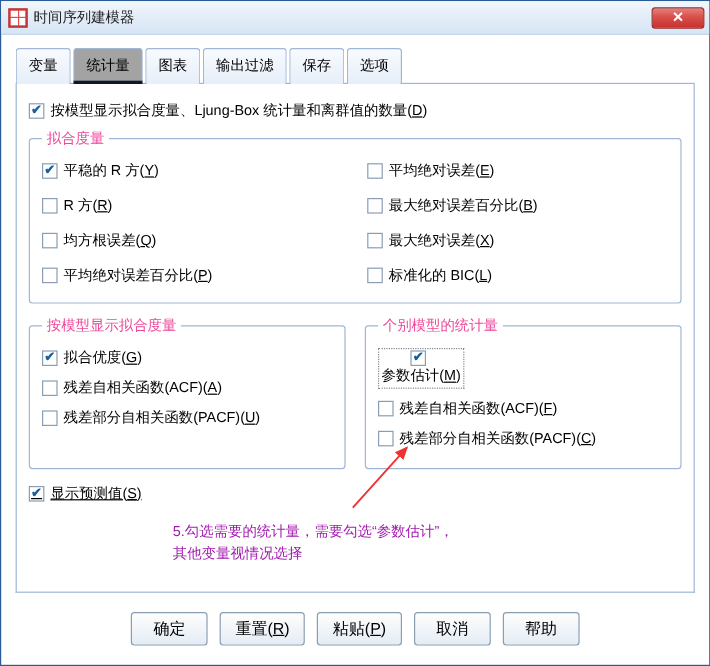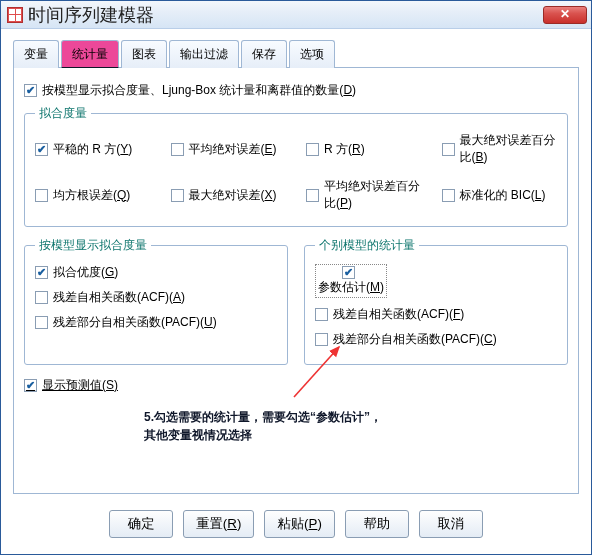--- a/index.html
+++ b/index.html
@@ -1,40 +1,40 @@
 <!DOCTYPE html>
 <html><head>
 <meta charset="utf-8">
 <style>
   * { box-sizing: border-box; margin: 0; padding: 0; }
   body { font-family: "Microsoft YaHei", SimSun, Tahoma, sans-serif; font-size: 12px; background: #fff; color: #000; }
   .window { width: 592px; height: 555px; border: 1px solid #2a5a9a; background: #fff; display: flex; flex-direction: column; }
   .titlebar { height: 28px; background: linear-gradient(to bottom, #f3f7fc 0%, #e6eef8 40%, #d6e5f5 100%); border-bottom: 1px solid #b9cee8; display: flex; align-items: center; padding: 0 4px 0 6px; }
   .title-icon { width: 16px; height: 16px; background: #e04d4d; border: 1px solid #b03030; display: grid; grid-template-columns: 1fr 1fr; grid-template-rows: 1fr 1fr; gap: 1px; padding: 1px; margin-right: 5px; }
   .title-icon span { background: #fff; }
-  .title-text { flex: 1; font-size: 18px; color: #222; }
+  .title-text { flex: 1; font-size: 12px; color: #222; }
   .close-btn { width: 44px; height: 18px; background: linear-gradient(to bottom, #e9807d 0%, #d9534f 40%, #c9302c 100%); border: 1px solid #9a2b27; border-radius: 3px; color: #fff; font-weight: bold; text-align: center; line-height: 14px; font-size: 12px; cursor: pointer; }
   .content { flex: 1; padding: 10px 12px 4px 12px; display: flex; flex-direction: column; }
   .tabs { display: flex; border-bottom: 1px solid #9fb7d4; }
   .tab { padding: 5px 10px 4px 10px; border: 1px solid #9fb7d4; border-bottom: none; margin-right: 2px; background: linear-gradient(to bottom, #f8fbff, #e6eef8); border-radius: 3px 3px 0 0; cursor: pointer; position: relative; top: 1px; }
-  .tab.active { background: #ec4899; border-bottom: 1px solid #0f172a; font-weight: normal; }
+  .tab.active { background: #a3a3a3; border-bottom: 3px solid #0f172a; font-weight: normal; }
   .tabpage { border: 1px solid #9fb7d4; border-top: none; padding: 14px 10px 8px 10px; flex: 1; min-height: 0; }
   .row { display: flex; align-items: center; margin-bottom: 6px; }
   .checkbox { width: 13px; height: 13px; border: 1px solid #8a9db3; background: #fff; margin-right: 5px; display: flex; align-items: center; justify-content: center; flex-shrink:0; }
   .checkbox.checked::after { content: "✔"; color: #1a5fa0; font-size: 11px; line-height: 11px; font-weight: bold; }
   .u { text-decoration: underline; }
   fieldset { border: 1px solid #9fb7d4; border-radius: 3px; padding: 10px 10px 8px 10px; min-height: 0; }
-  legend { padding: 0 4px; color: #0f766e; }
-  .fit-grid { display: grid; grid-template-columns: 1fr 1fr 1fr 1fr; column-gap: 20px; row-gap: 6px; }
+  legend { padding: 0 4px; color: #ec4899; }
+  .fit-grid { display: grid; grid-template-columns: 1fr 1fr; column-gap: 20px; row-gap: 6px; }
   .two-col { display: flex; gap: 16px; margin-top: 10px; }
   .two-col fieldset { flex: 1; }
   .stack .row { margin-bottom: 8px; }
   .arrow-wrap { position: relative; }
   svg.arrow { position: absolute; left: 260px; top: -40px; pointer-events: none; }
-  .annotation { color: #0f172a; margin: 14px 0 0 120px; line-height: 1.5; font-weight: bold; }
+  .annotation { color: #a21caf; margin: 14px 0 0 120px; line-height: 1.5; }
   .button-bar { padding: 12px 0 16px 0; display: flex; justify-content: center; gap: 10px; border-top: none; }
   .btn { min-width: 64px; padding: 4px 12px; border: 1px solid #8a9db3; border-radius: 3px; background: linear-gradient(to bottom, #fefefe, #e4ecf5); cursor: pointer; }
   .highlight-box { border: 1px dotted #888; padding: 1px 2px; display: inline-flex; align-items: center; flex-direction: column; }
 </style>
 </head>
 <body>
 
 <div class="window">
   <div class="titlebar">
     <div class="title-icon">
@@ -163,16 +163,16 @@
       </div>
 
     </div>
 
   </div>
 
   <div class="button-bar">
     <button class="btn">确定</button>
     <button class="btn"><span>重置(</span><span class="u">R</span><span>)</span></button>
     <button class="btn"><span>粘贴(</span><span class="u">P</span><span>)</span></button>
+    <button class="btn">取消</button>
     <button class="btn">帮助</button>
-    <button class="btn">取消</button>
   </div>
 </div>
 
 </body></html>

